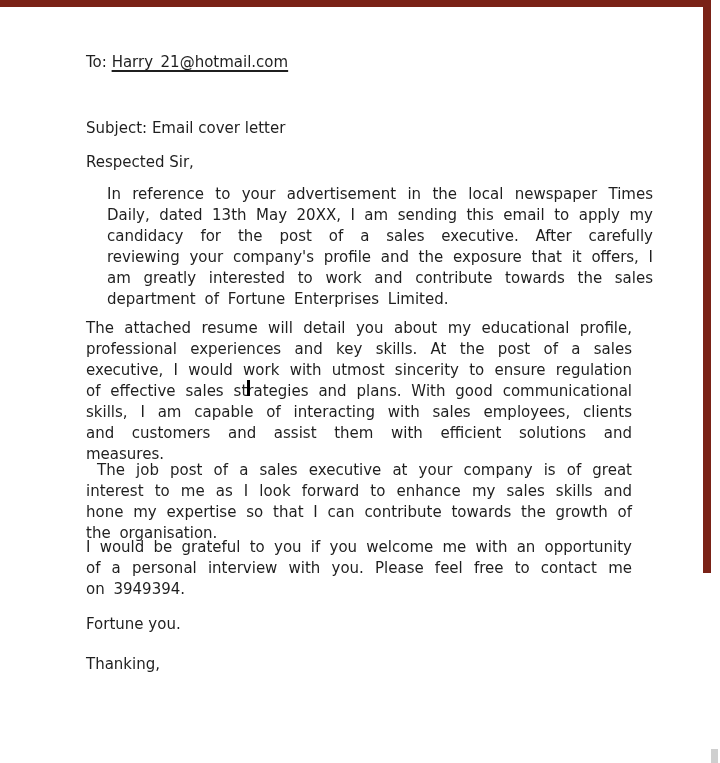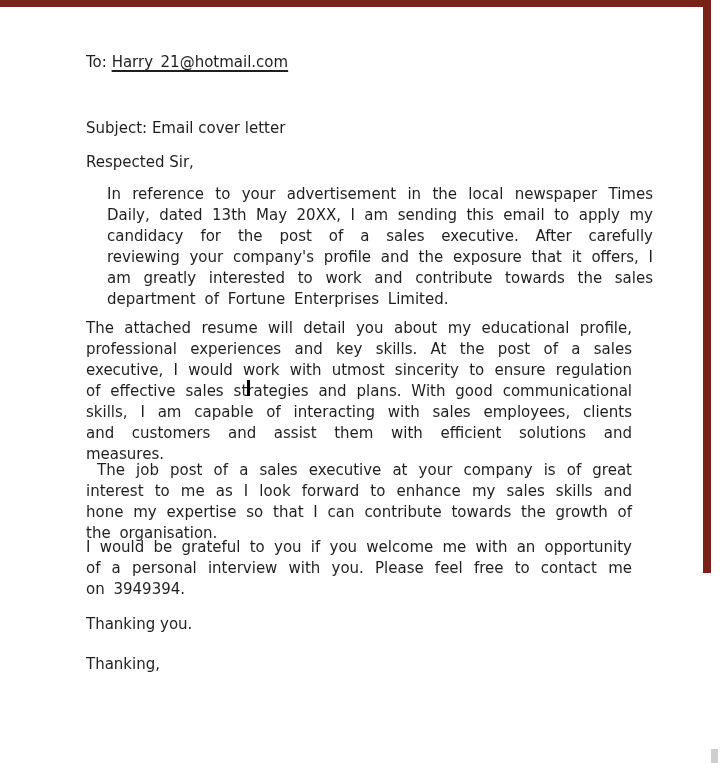--- a/index.html
+++ b/index.html
@@ -63,20 +63,20 @@
   <div class="tline salutation">Respected Sir,</div>
 
   <div class="para para-1">In reference to your advertisement in the local newspaper Times Daily, dated 13th May 20XX, I am sending this email to apply my candidacy for the post of a sales executive. After carefully reviewing your company's profile and the exposure that it offers, I am greatly interested to work and contribute towards the sales department of Fortune Enterprises Limited.</div>
 
   <div class="para para-2">The attached resume will detail you about my educational profile, professional experiences and key skills. At the post of a sales executive, I would work with utmost sincerity to ensure regulation of effective sales strategies and plans. With good communicational skills, I am capable of interacting with sales employees, clients and customers and assist them with efficient solutions and measures.</div>
 
   <div class="para para-3">&nbsp;The job post of a sales executive at your company is of great interest to me as I look forward to enhance my sales skills and hone my expertise so that I can contribute towards the growth of the organisation.</div>
 
   <div class="para para-4">I would be grateful to you if you welcome me with an opportunity of a personal interview with you. Please feel free to contact me on 3949394.</div>
 
-  <div class="tline thanking">Thanking you.</div>
+  <div class="tline thanking">Fortune you.</div>
 
   <div class="tline closing">Thanking,</div>
 
 
   <div class="text-cursor"></div>
 
 </div>
 
 </body></html>

